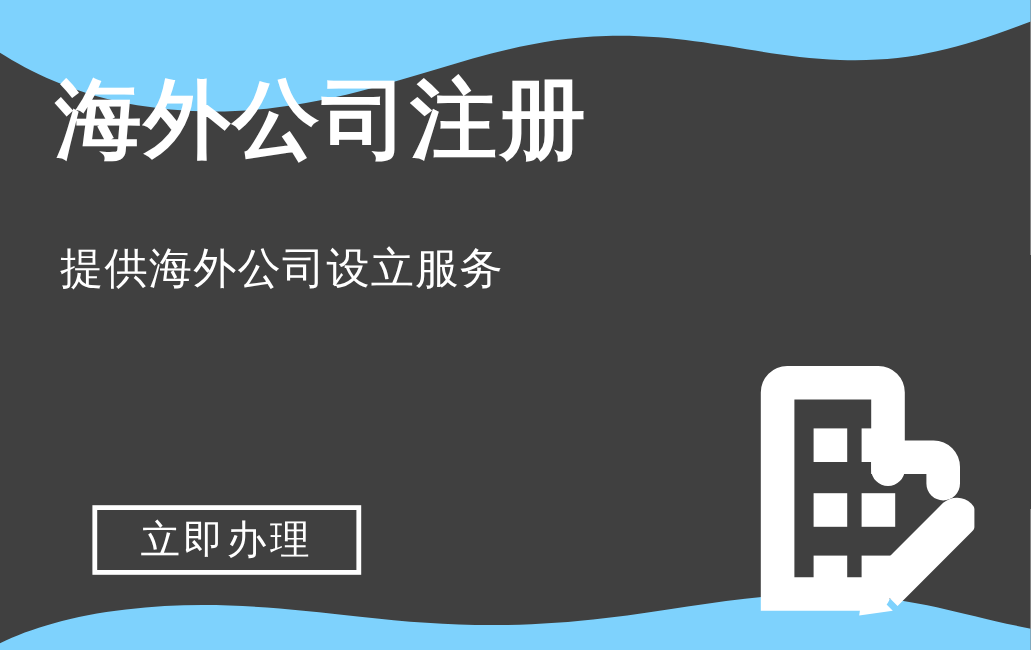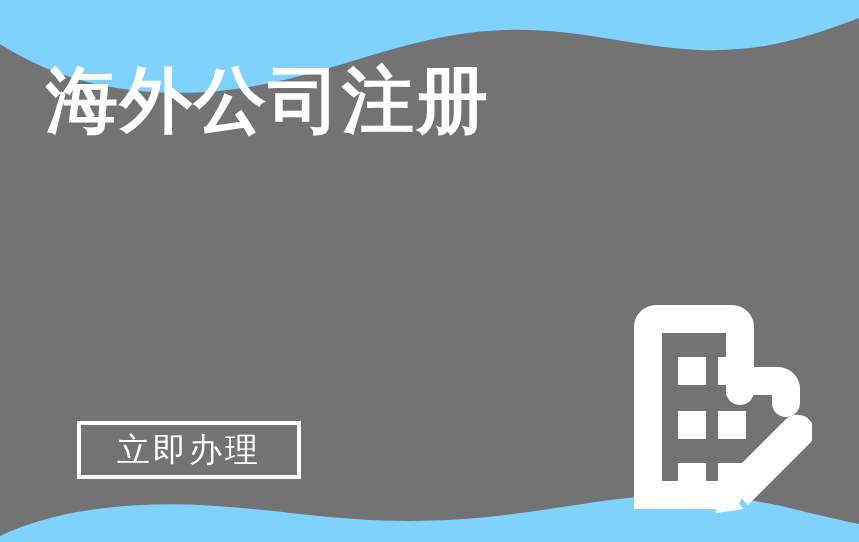--- a/index.html
+++ b/index.html
@@ -91,21 +91,21 @@
     left: 612px;
     top: 305px;
     width: 200px;
     height: 210px;
   }
   .icon-wrap svg { display: block; }
 </style>
 </head>
 <body>
 
-<div id="banner" style="background: #737373;">
+<div id="banner" style="background: #404040;">
 
   <svg class="wave-layer" viewBox="0 0 859 542" preserveAspectRatio="none" aria-hidden="true">
     <path d="M0,0 L859,0 L859,18
              C800,40 760,52 700,50
              C630,47 580,28 505,30
              C430,32 370,58 300,76
              C230,94 170,98 105,86
              C60,77 25,60 0,44 Z" fill="#7ed2fd"></path>
   </svg>
 
@@ -115,20 +115,21 @@
              C640,491 580,506 505,515
              C430,524 370,522 300,514
              C230,506 170,500 105,508
              C60,513 25,524 0,536 Z" fill="#7ed2fd"></path>
   </svg>
 
   <div class="content">
 
     <div class="title" style="color: rgb(255, 255, 255);">海外公司注册</div>
 
+    <div class="subtitle" style="color: rgb(255, 255, 255);">提供海外公司设立服务</div>
 
     <button class="cta-button" style="color: rgb(255, 255, 255); border-color: rgb(255, 255, 255);">立即办理</button>
 
     <div class="icon-wrap">
       <svg width="200" height="210" viewBox="0 0 200 210" aria-hidden="true">
 
         <path d="M22,22
                  A22,22 0 0 1 44,0
                  L120,0
                  A22,22 0 0 1 142,22

